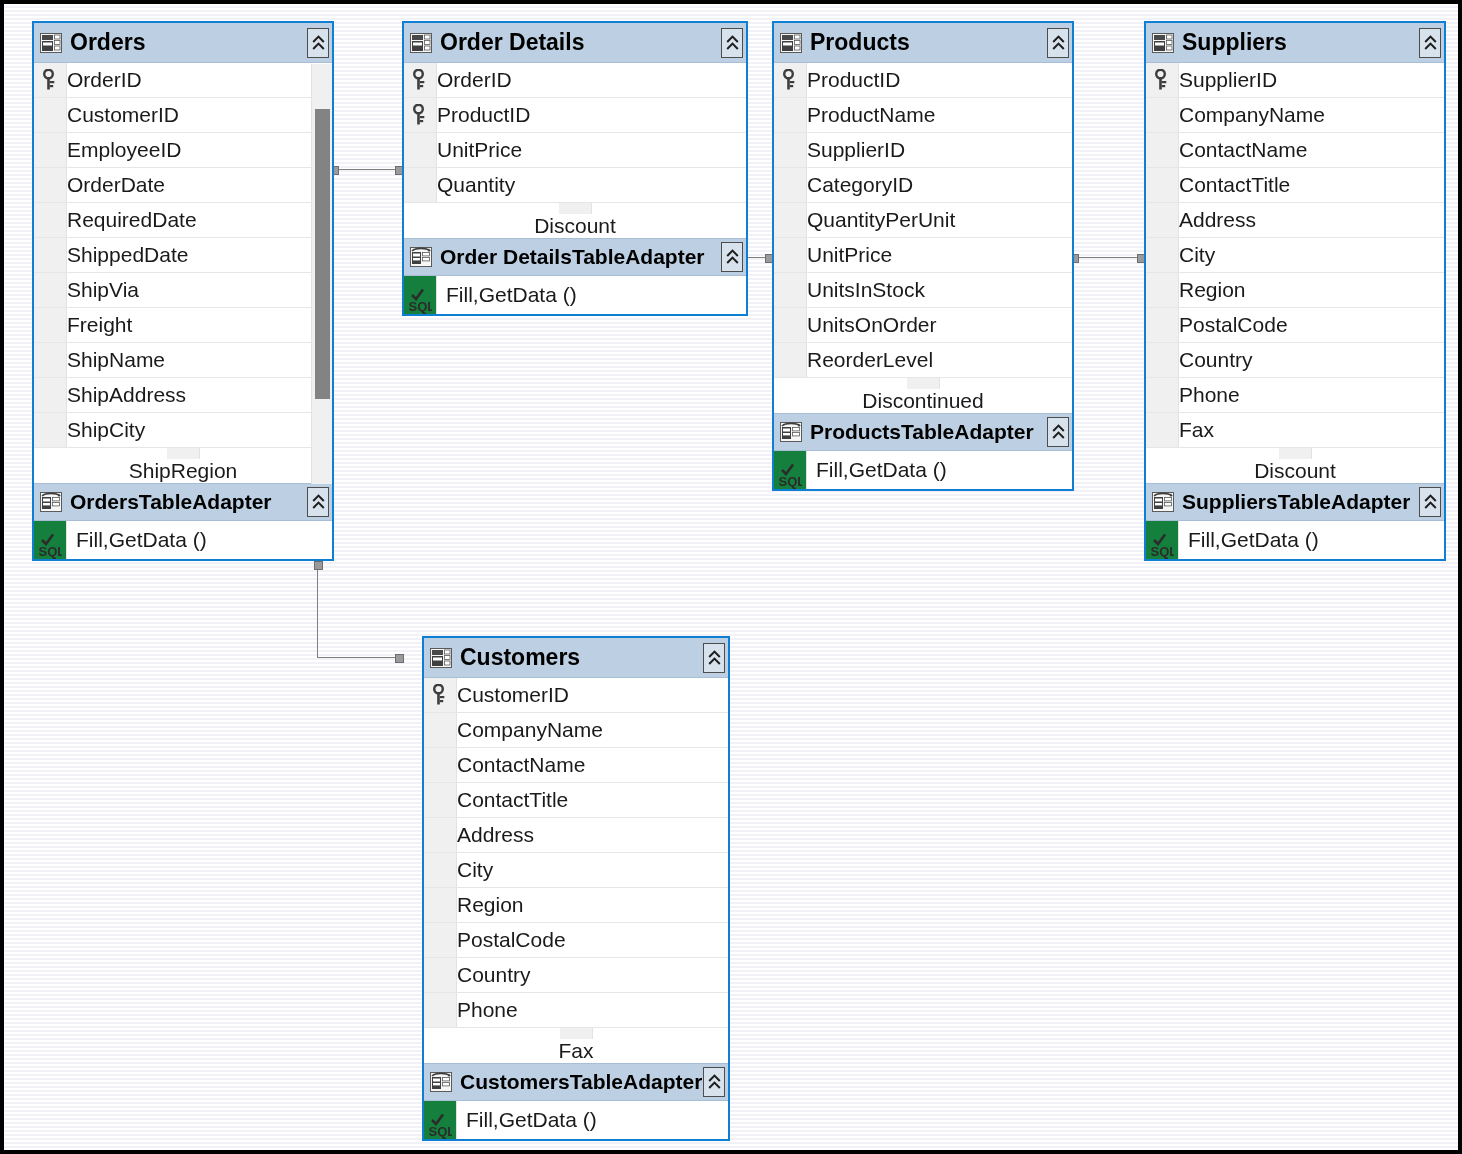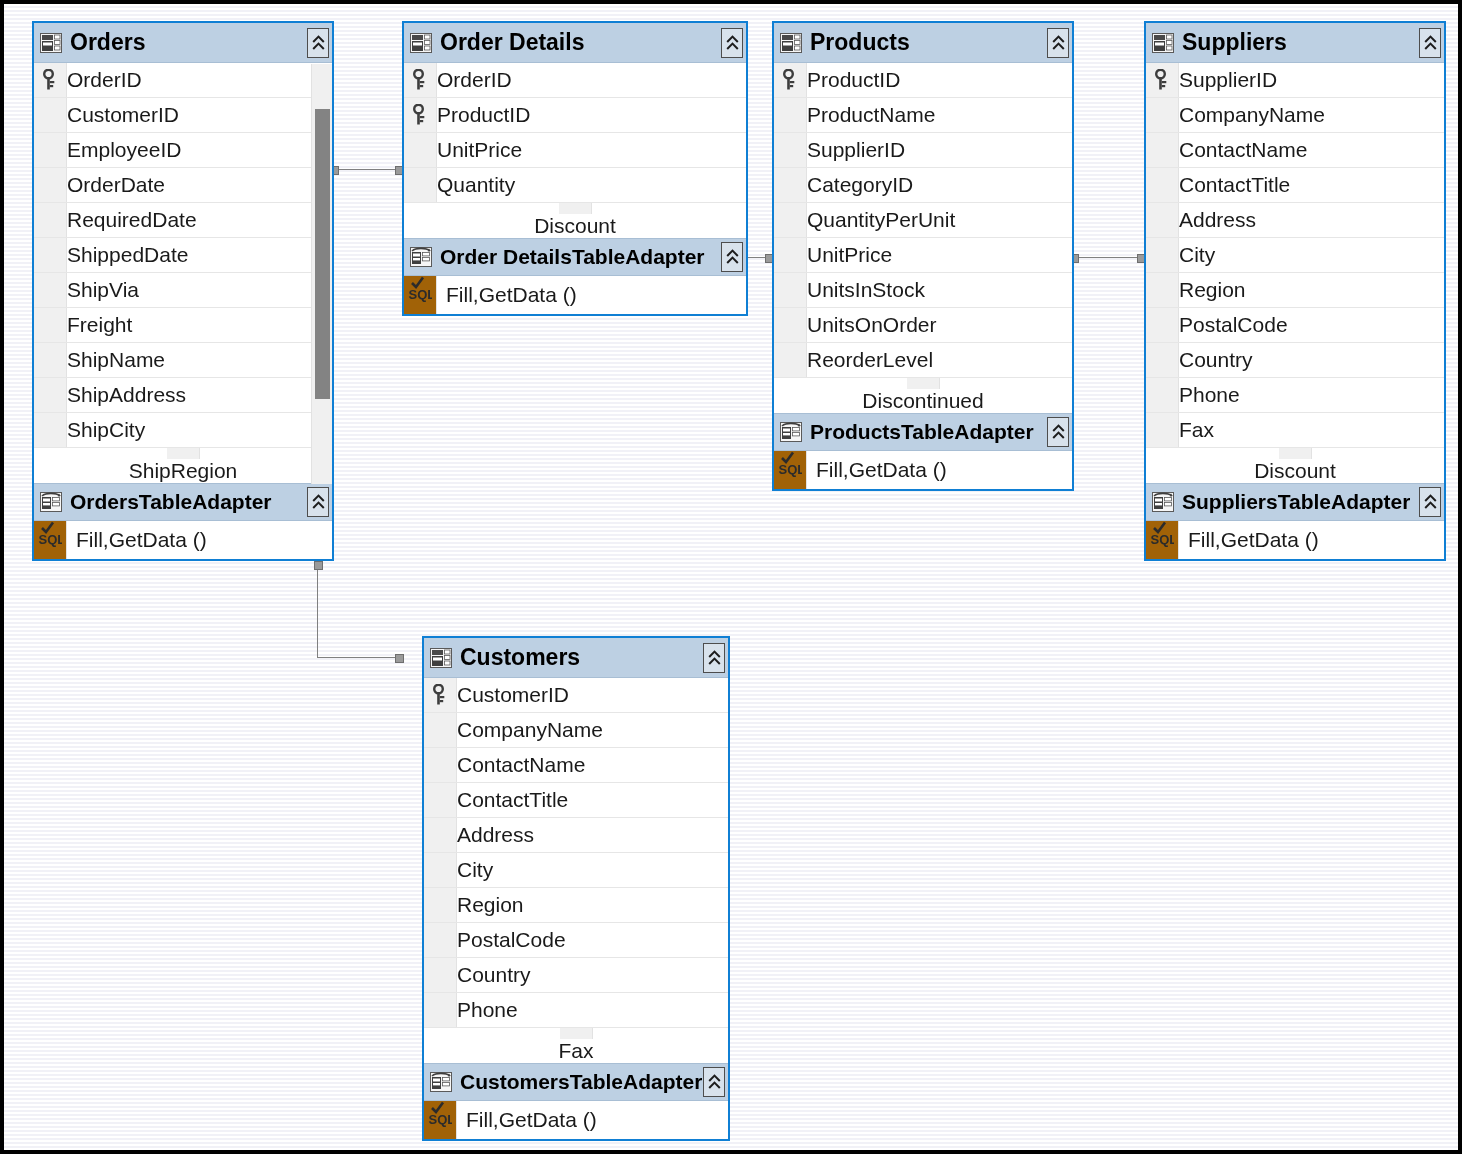--- a/index.html
+++ b/index.html
@@ -155,24 +155,24 @@
     position: relative;
     height: 38px;
     display: flex;
     align-items: center;
     background: #ffffff;
   }
   .query-gutter {
     width: 33px;
     min-width: 33px;
     height: 100%;
-    background: #a16207;
+    background: #15803d;
     border-right: 1px solid #e2e2e2;
     display: flex;
-    align-items: flex-start;
+    align-items: flex-end;
     justify-content: center;
     box-sizing: border-box;
   }
   .query-name {
     font-size: 21px;
     color: #1a1a1a;
     padding-left: 9px;
     white-space: nowrap;
   }
 

